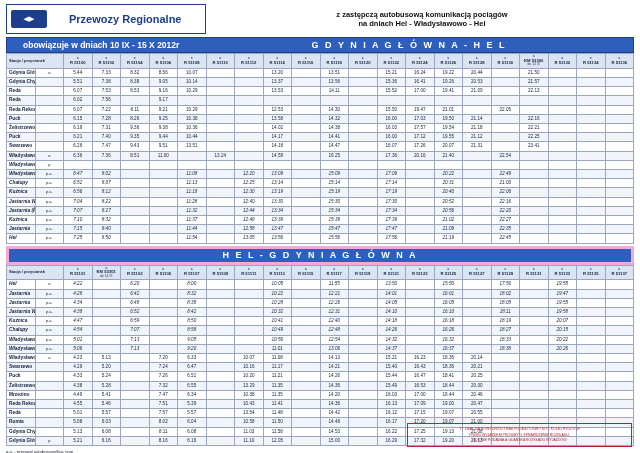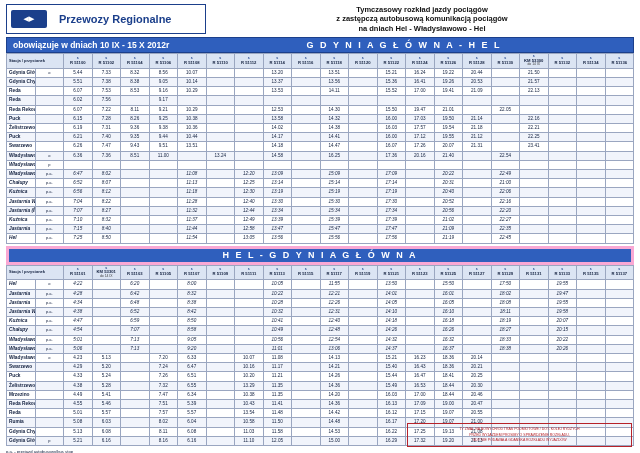--- a/index.html
+++ b/index.html
@@ -1,29 +1,29 @@
 <!DOCTYPE html>
 <html><head>
 <meta charset="utf-8">
 <style>
   html,body{margin:0;padding:0;background:#ffffff;}
   body{width:640px;height:453px;font-family:"Liberation Sans",sans-serif;color:#111;overflow:hidden;}
   .page{position:relative;width:640px;height:453px;box-sizing:border-box;padding:4px 6px;}
 
   
   .topbar{display:flex;align-items:stretch;gap:4px;height:30px;}
-  .logo-box{flex:0 0 200px;border:1px solid #1b3f8b;display:flex;align-items:center;gap:12px;padding:0 4px;box-sizing:border-box;}
+  .logo-box{flex:0 0 200px;border:1px solid #1b3f8b;display:flex;align-items:center;gap:22px;padding:0 4px;box-sizing:border-box;}
   .logo-mark{flex:0 0 36px;height:18px;background:#1b3f8b;color:#fff;font-size:7px;display:flex;align-items:center;justify-content:center;border-radius:2px;letter-spacing:0;}
   .logo-text{font-size:11px;font-weight:bold;color:#1b3f8b;white-space:nowrap;}
   .title-box{flex:1;display:flex;flex-direction:column;align-items:center;justify-content:center;line-height:1.25;}
   .title-box div{font-size:7.5px;font-weight:bold;color:#111;text-align:center;}
 
   
   .band{margin-top:3px;height:14px;background:#2f5fbd;color:#fff;display:flex;align-items:center;border:1px solid #1b3f8b;}
-  .band .left{flex:0 0 210px;font-size:8.5px;font-weight:bold;padding-left:6px;}
+  .band .left{flex:0 0 210px;font-size:8.5px;font-weight:bold;padding-left:16px;}
   .band .right{flex:1;text-align:center;font-size:9px;font-weight:bold;letter-spacing:2px;padding-right:48px;}
   .band2{margin-top:2px;height:13px;background:#2f5fbd;color:#fff;display:flex;align-items:center;justify-content:center;border:3px solid #f9a8d4;}
   .band2 .t{font-size:9px;font-weight:bold;letter-spacing:2px;}
 
   
   table.tt{width:100%;border-collapse:collapse;table-layout:fixed;}
   table.tt td,table.tt th{border:1px solid #9aa6c0;font-size:4.6px;padding:0;height:8.2px;line-height:8.2px;text-align:center;color:#12203f;overflow:hidden;white-space:nowrap;}
   table.tt td.st{text-align:left;padding-left:2px;font-size:4.8px;font-weight:bold;width:70px;}
   table.tt td.mk{width:10px;font-size:4px;}
   table.tt th{background:#dbe4f3;font-size:3.9px;font-weight:bold;line-height:1.05;white-space:normal;height:auto;padding:1px 0;}
@@ -43,21 +43,20 @@
 <body>
 
 <div class="page">
 
   <div class="topbar">
     <div class="logo-box">
       <div class="logo-mark">◀▶</div>
       <div class="logo-text">Przewozy Regionalne</div>
     </div>
     <div class="title-box">
-      <div>Tymczasowy rozkład jazdy pociągów</div>
       <div>z zastępczą autobusową komunikacją pociągów</div>
       <div>na dniach Hel - Władysławowo - Hel</div>
     </div>
   </div>
 
   <div class="band">
     <div class="left">obowiązuje w dniach  10 IX - 15 X 2012r</div>
     <div class="right">G D Y N I A   G Ł Ó W N A  -  H E L</div>
   </div>
 

